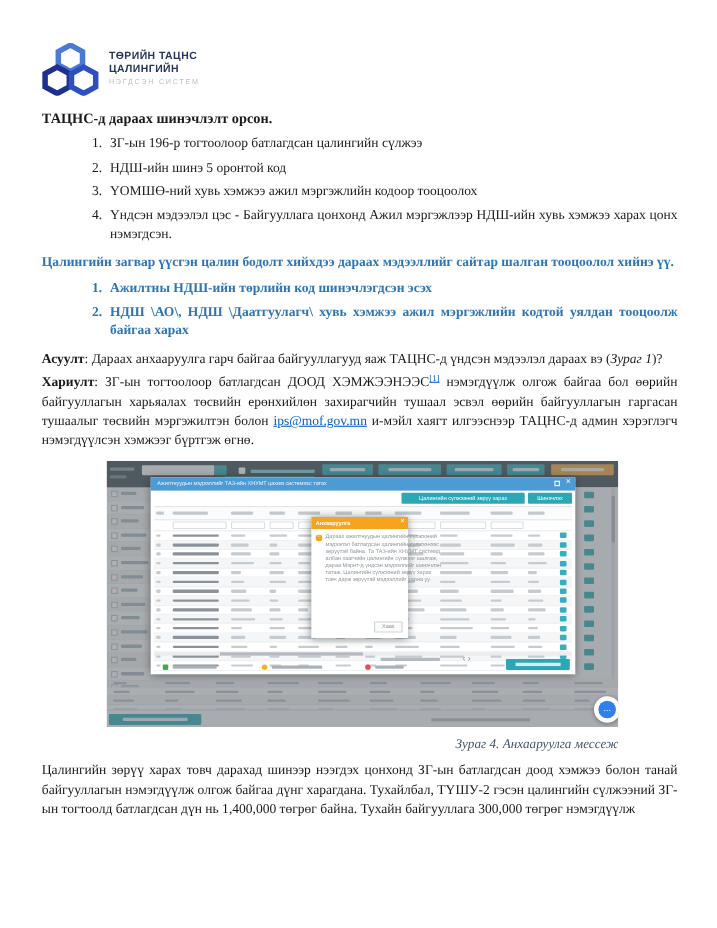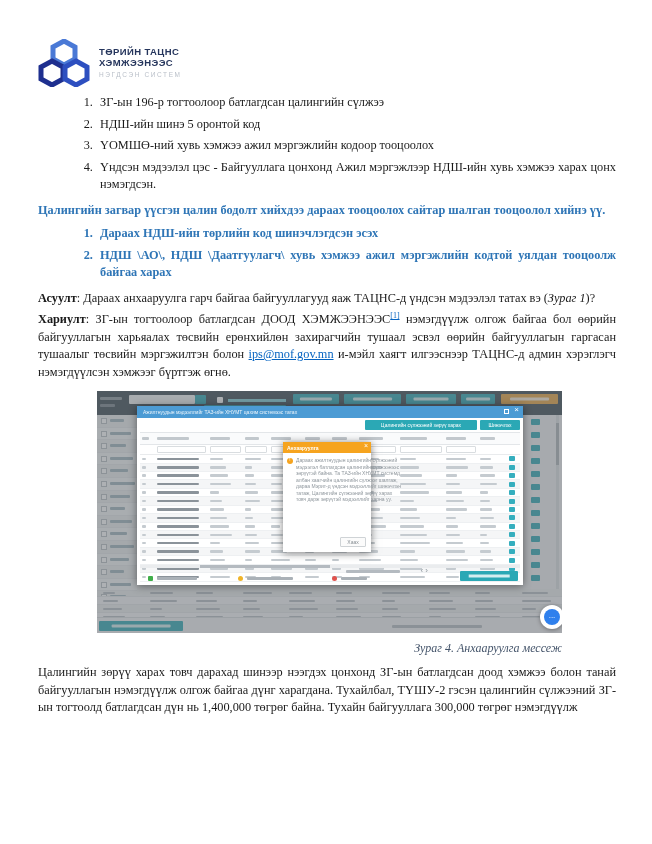--- a/index.html
+++ b/index.html
@@ -129,42 +129,43 @@
 <div class="page">
 
   <div class="logo-row">
     <svg width="52" height="48" viewBox="0 0 52 48">
       <polygon points="26,2 37,8 37,20 26,26 15,20 15,8" fill="none" stroke="#4a79d6" stroke-width="5"></polygon>
       <polygon points="14,22 25,28 25,40 14,46 3,40 3,28" fill="none" stroke="#1e2f8f" stroke-width="5"></polygon>
       <polygon points="38,22 49,28 49,40 38,46 27,40 27,28" fill="none" stroke="#2d4fc0" stroke-width="5"></polygon>
     </svg>
     <div class="logo-text">
       <div class="logo-l1">ТӨРИЙН ТАЦНС</div>
-      <div class="logo-l1">ХЭМЖЭЭНЭЭС</div>
+      <div class="logo-l1">ЦАЛИНГИЙН</div>
       <div class="logo-l2">НЭГДСЭН СИСТЕМ</div>
     </div>
   </div>
 
+  <h1 class="doc-h">ТАЦНС-д дараах шинэчлэлт орсон.</h1>
 
   <ol class="updates">
       <li>ЗГ-ын 196-р тогтоолоор батлагдсан цалингийн сүлжээ</li>
       <li>НДШ-ийн шинэ 5 оронтой код</li>
       <li>ҮОМШӨ-ний хувь хэмжээ ажил мэргэжлийн кодоор тооцоолох</li>
       <li>Үндсэн мэдээлэл цэс - Байгууллага цонхонд Ажил мэргэжлээр НДШ-ийн хувь хэмжээ харах цонх нэмэгдсэн.</li>
     </ol>
 
 
-  <p class="blue bold">Цалингийн загвар үүсгэн цалин бодолт хийхдээ дараах тооцоолох сайтар шалган тооцоолол хийнэ үү.</p>
+  <p class="blue bold">Цалингийн загвар үүсгэн цалин бодолт хийхдээ дараах мэдээллийг сайтар шалган тооцоолол хийнэ үү.</p>
 
   <ol class="blue-list">
-      <li>Дараах НДШ-ийн төрлийн код шинэчлэгдсэн эсэх</li>
+      <li>Ажилтны НДШ-ийн төрлийн код шинэчлэгдсэн эсэх</li>
       <li>НДШ \АО\, НДШ \Даатгуулагч\ хувь хэмжээ ажил мэргэжлийн кодтой уялдан тооцоолж байгаа харах</li>
     </ol>
 
-  <p><span class="bold">Асуулт</span><span>: Дараах анхааруулга гарч байгаа байгууллагууд яаж ТАЦНС-д үндсэн мэдээлэл татах вэ (</span><i>Зураг 1</i><span>)?</span></p>
+  <p><span class="bold">Асуулт</span><span>: Дараах анхааруулга гарч байгаа байгууллагууд яаж ТАЦНС-д үндсэн мэдээлэл дараах вэ (</span><i>Зураг 1</i><span>)?</span></p>
 
   <p style="margin-top:0"><span class="bold">Хариулт</span><span>: ЗГ-ын тогтоолоор батлагдсан ДООД ХЭМЖЭЭНЭЭС</span><sup class="fn">[1]</sup><span> нэмэгдүүлж олгож байгаа бол өөрийн байгууллагын харьяалах төсвийн ерөнхийлөн захирагчийн тушаал эсвэл өөрийн байгууллагын гаргасан тушаалыг төсвийн мэргэжилтэн болон </span><a class="email">ips@mof.gov.mn</a><span> и-мэйл хаягт илгээснээр ТАЦНС-д админ хэрэглэгч нэмэгдүүлсэн хэмжээг бүртгэж өгнө.</span></p>
 
   <div class="figure">
     <div class="shot">
 
       <div class="tb">
         <div class="abs bar lbl1"></div>
         <div class="abs bar lbl2"></div>
         <div class="abs tb-search"></div>

